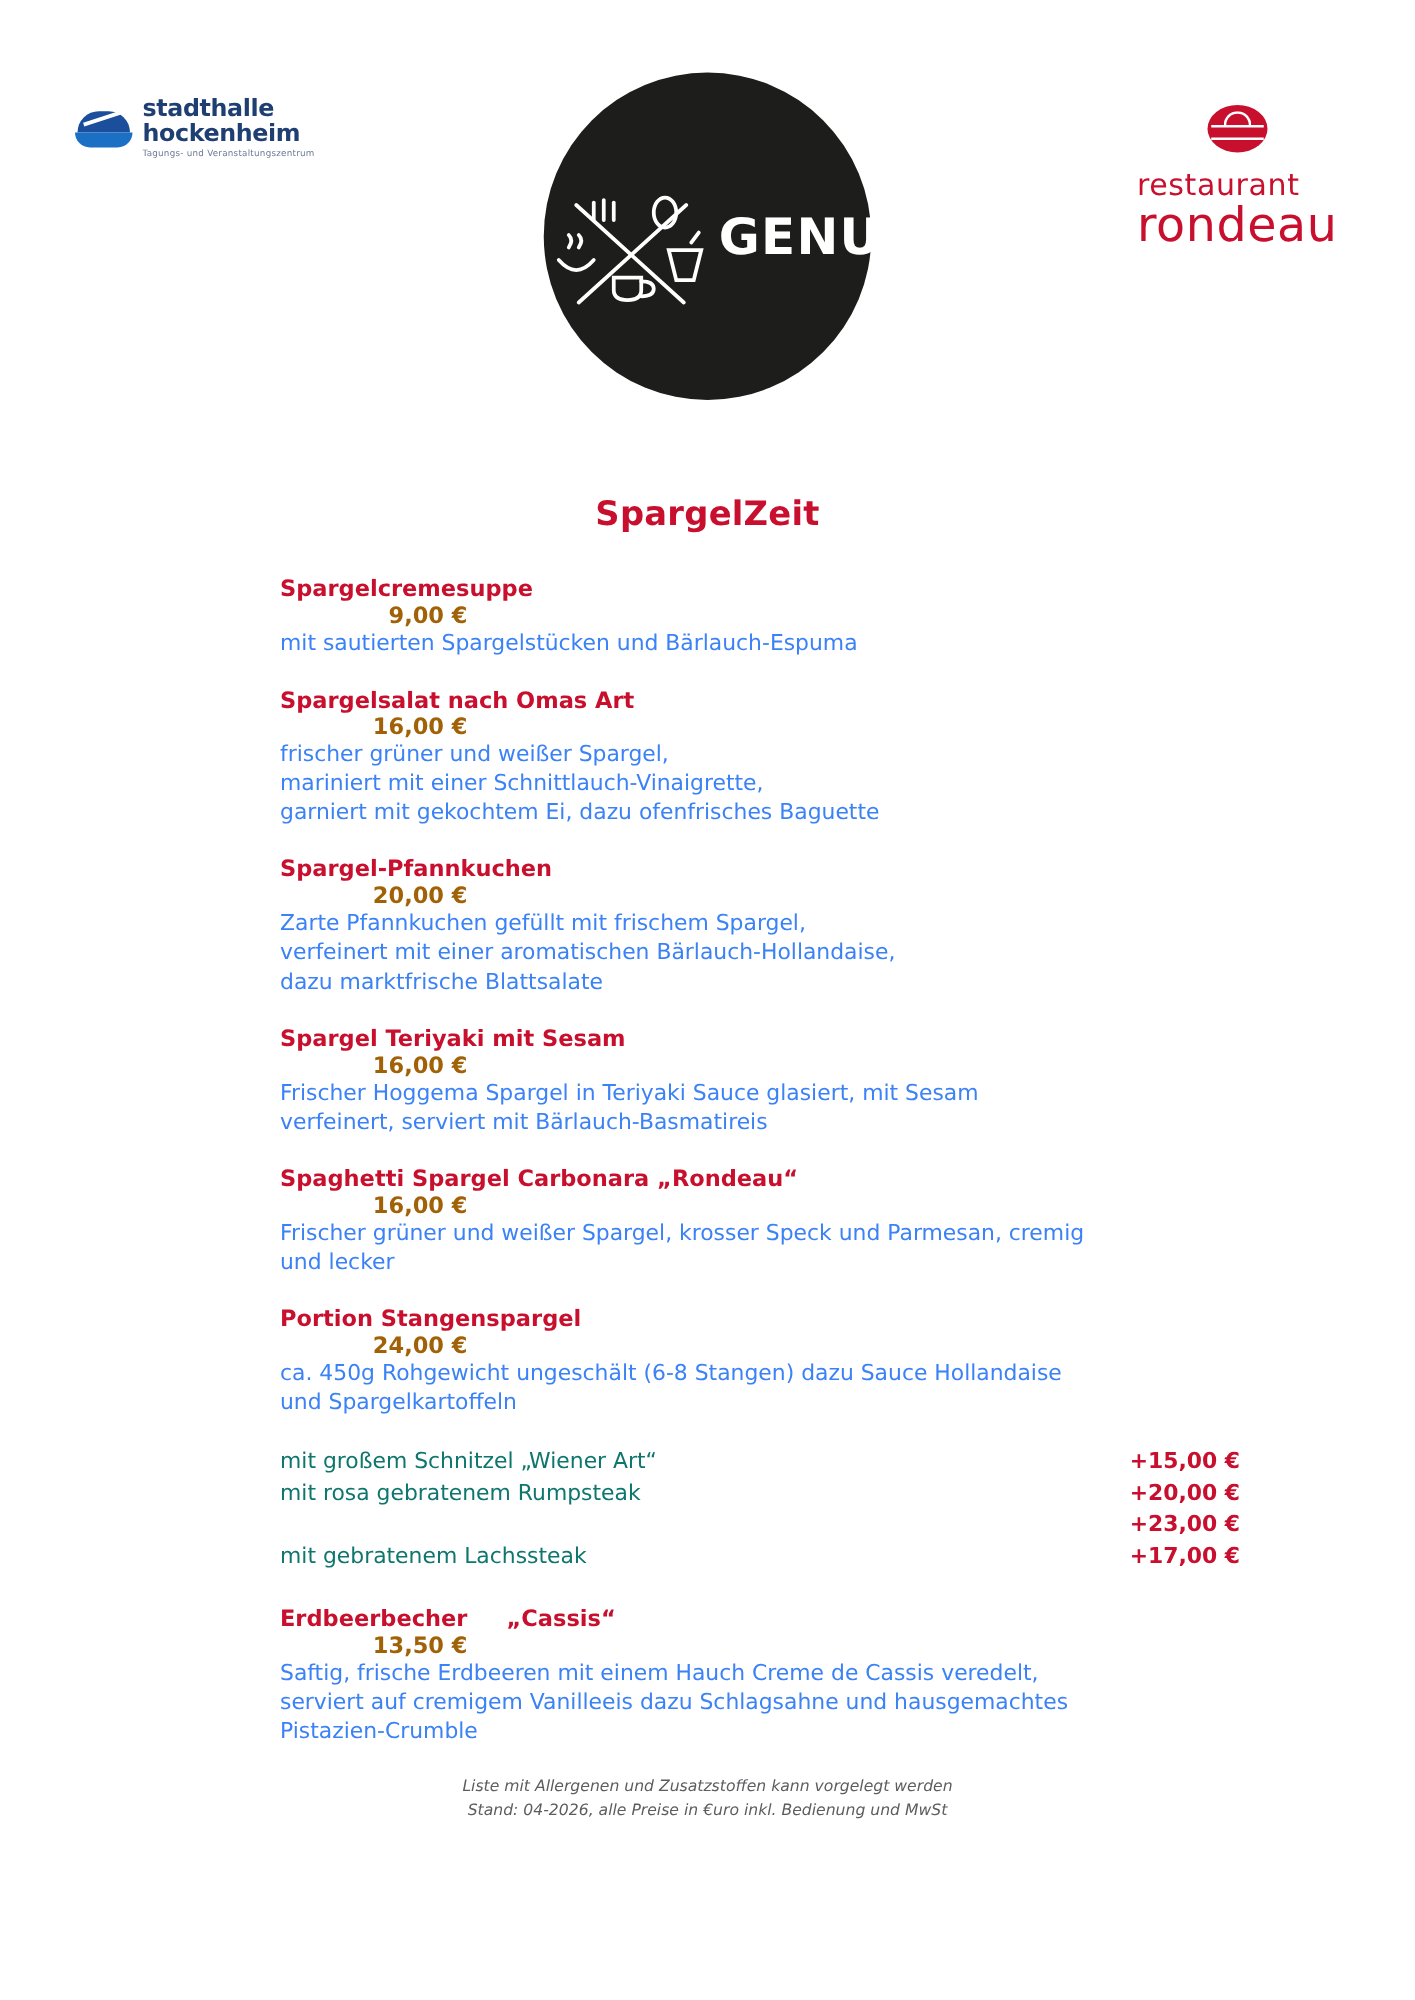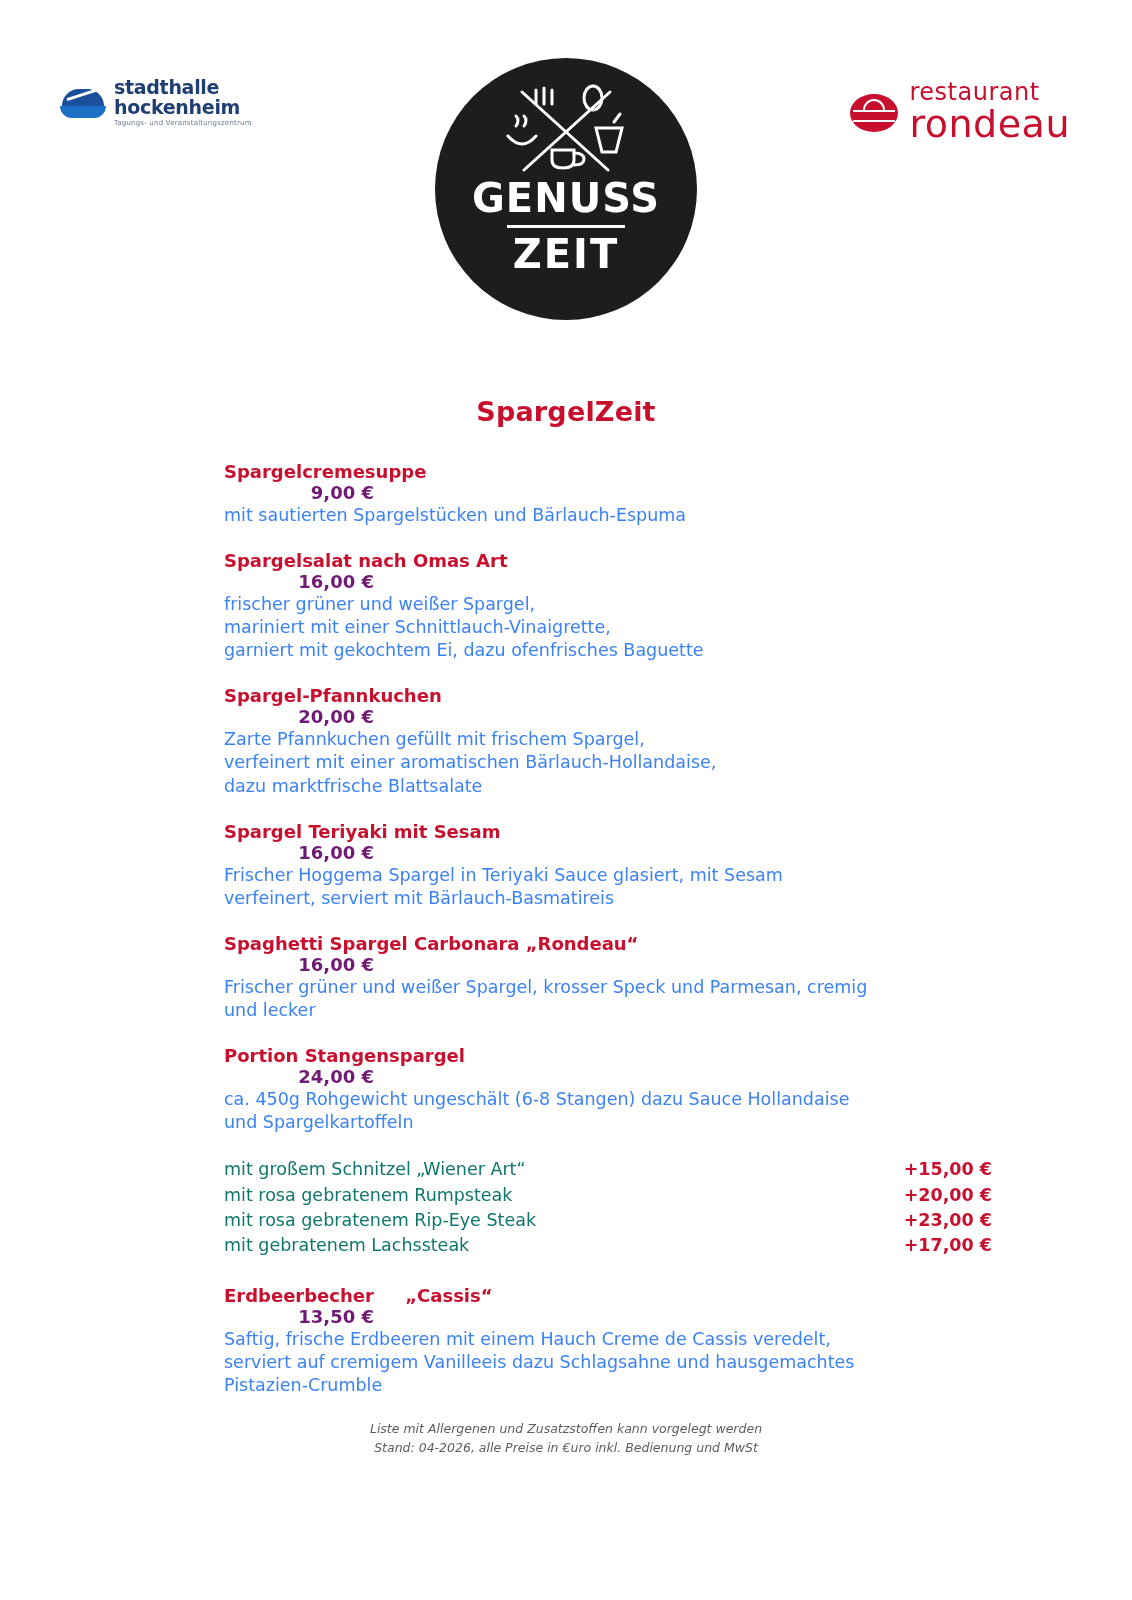--- a/index.html
+++ b/index.html
@@ -84,20 +84,21 @@
   }
 
   
   .logo-right {
     position: absolute;
     right: 62px;
     top: 80px;
     display: flex;
     align-items: center;
     gap: 12px;
+    flex-direction: column;
   }
   .logo-right .mark {
     width: 48px;
     height: 44px;
     position: relative;
     flex: 0 0 auto;
   }
   .logo-right .mark .disc {
     position: absolute;
     left: 0;
@@ -148,21 +149,20 @@
     position: absolute;
     left: 50%;
     transform: translateX(-50%);
     top: 58px;
     width: 262px;
     height: 262px;
     border-radius: 50%;
     background: #1d1d1b;
     color: #ffffff;
     display: flex;
-    flex-direction: column;
     align-items: center;
     justify-content: flex-start;
   }
   .badge .utensils {
     margin-top: 26px;
     width: 140px;
     height: 92px;
     position: relative;
   }
   .badge .utensils svg { display:block; }
@@ -209,21 +209,21 @@
     flex-direction: column;
   }
   .item-name {
     color: #c8102e;
     font-size: 18px;
     font-weight: bold;
     white-space: pre;
   }
   .dots { flex: 1 1 auto; }
   .item-price {
-    color: #701a75;
+    color: #a16207;
     font-size: 18px;
     font-weight: bold;
     white-space: nowrap;
     text-align: right;
     width: 150px;
   }
   .item-desc {
     color: #3b82f6;
     font-size: 17.5px;
     line-height: 1.32;
@@ -394,21 +394,20 @@
       <span class="addon-label">mit großem Schnitzel „Wiener Art“</span>
       <span class="addon-spacer"></span>
       <span class="addon-price">+15,00 €</span>
     </div>
     <div class="addon-row">
       <span class="addon-label">mit rosa gebratenem Rumpsteak</span>
       <span class="addon-spacer"></span>
       <span class="addon-price">+20,00 €</span>
     </div>
     <div class="addon-row">
-      <span class="addon-label">mit rosa gebratenem Rip-Eye Steak</span>
       <span class="addon-spacer"></span>
       <span class="addon-price">+23,00 €</span>
     </div>
     <div class="addon-row">
       <span class="addon-label">mit gebratenem Lachssteak</span>
       <span class="addon-spacer"></span>
       <span class="addon-price">+17,00 €</span>
     </div>
   </div>
 

